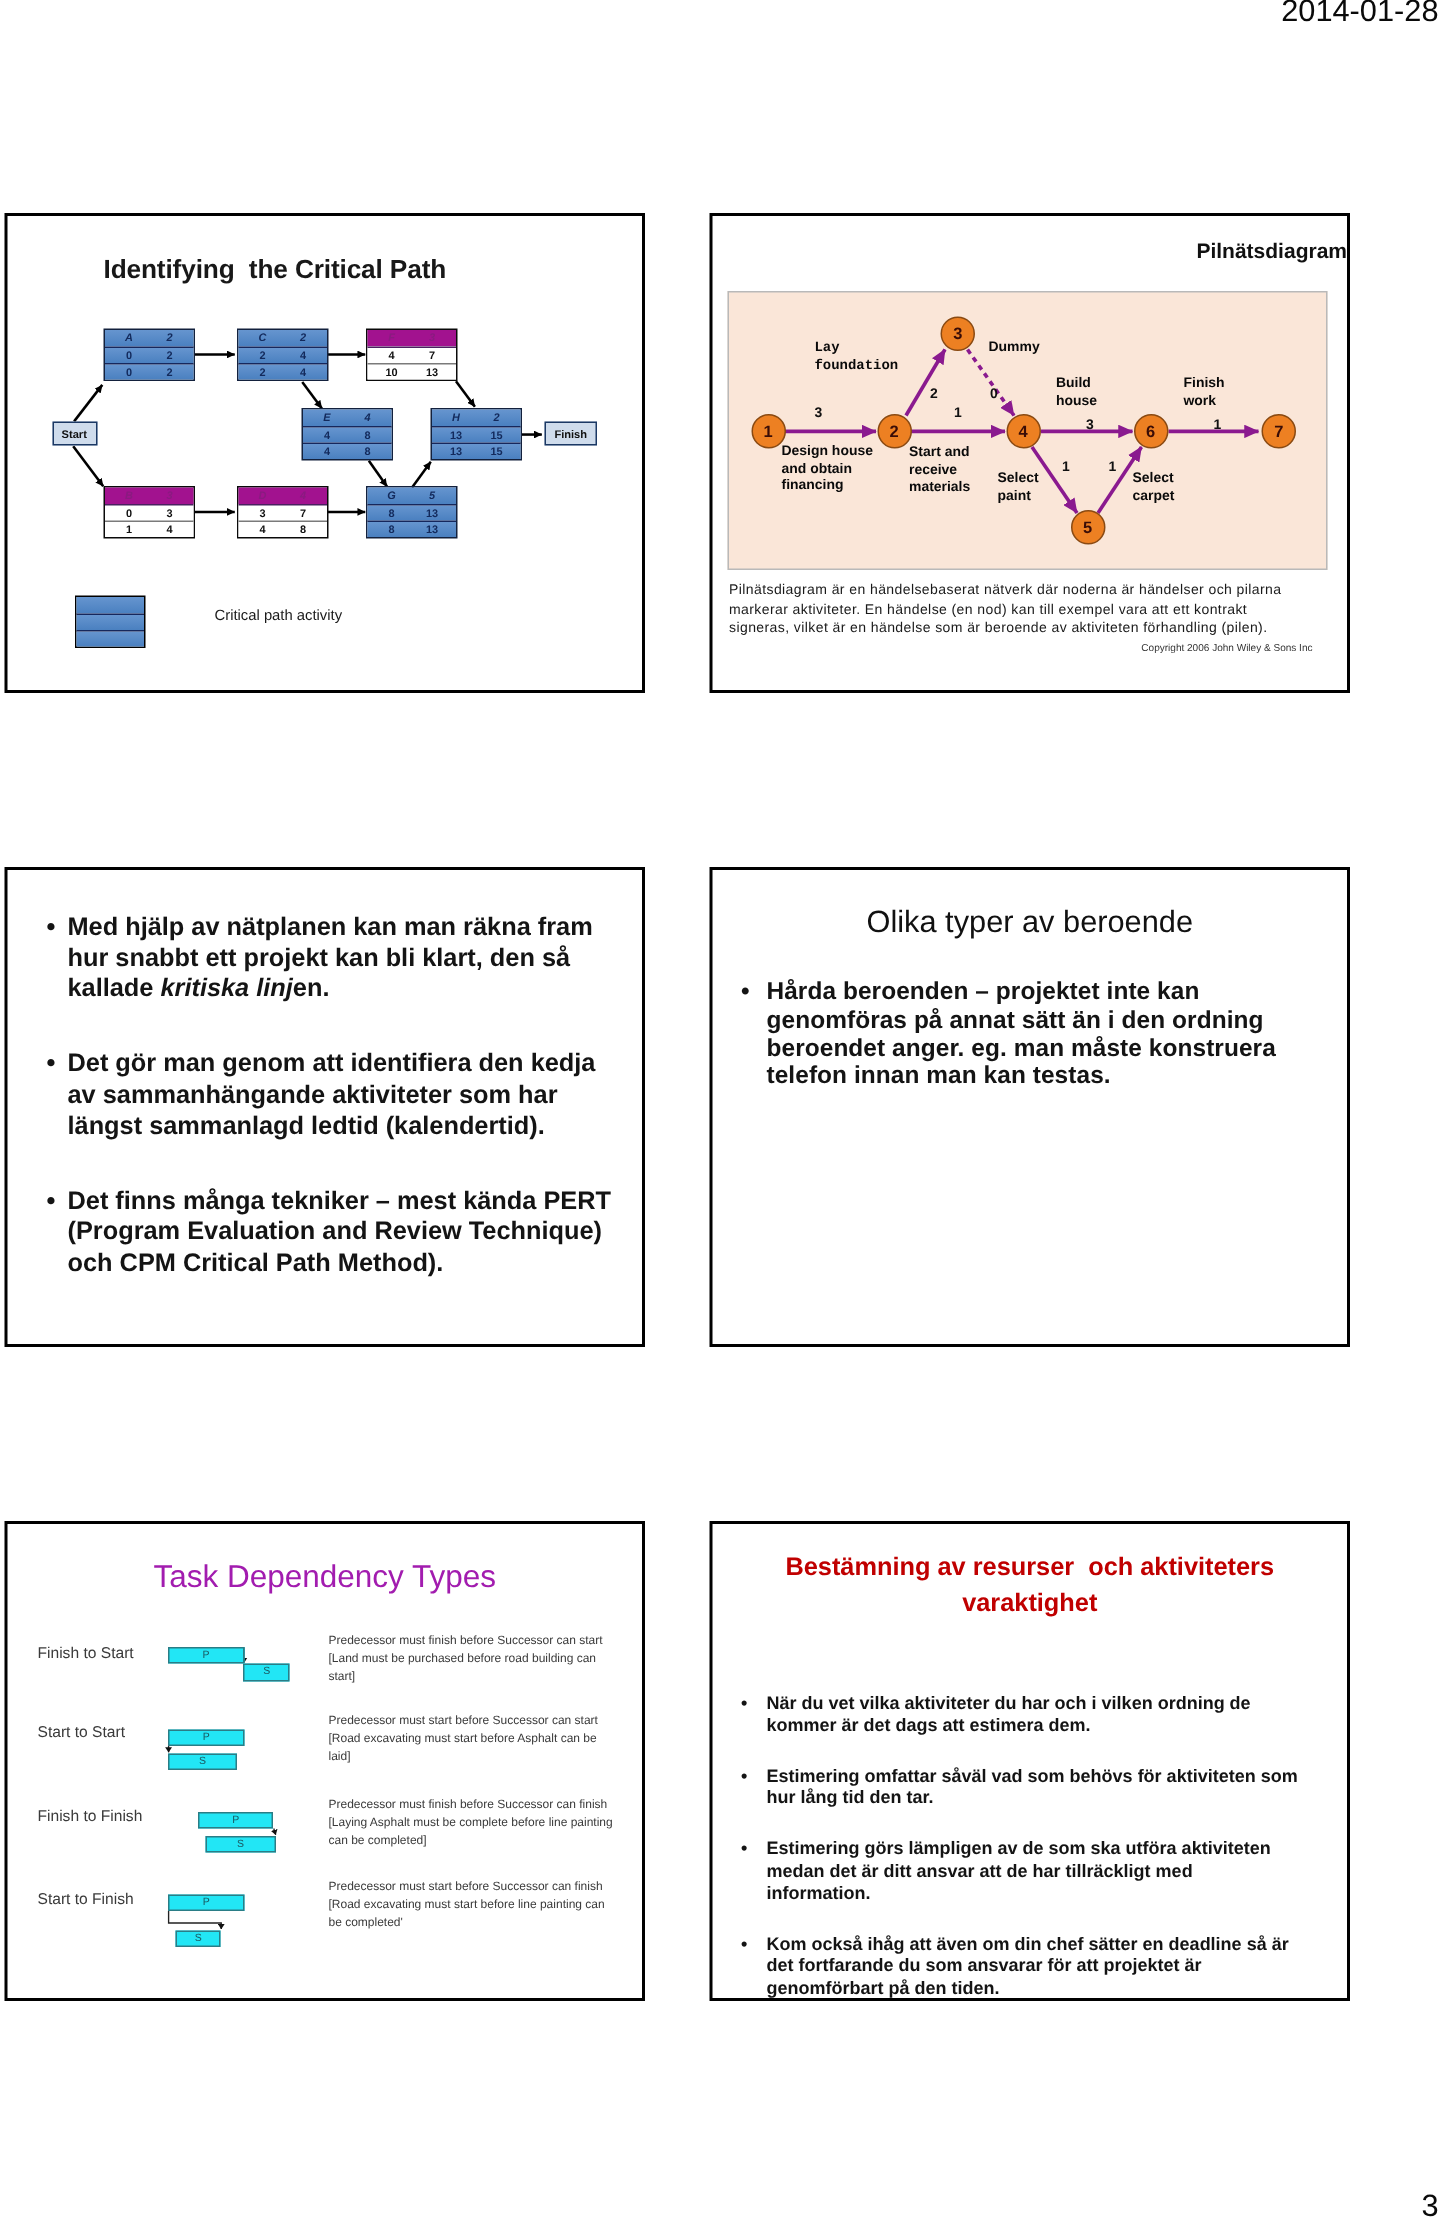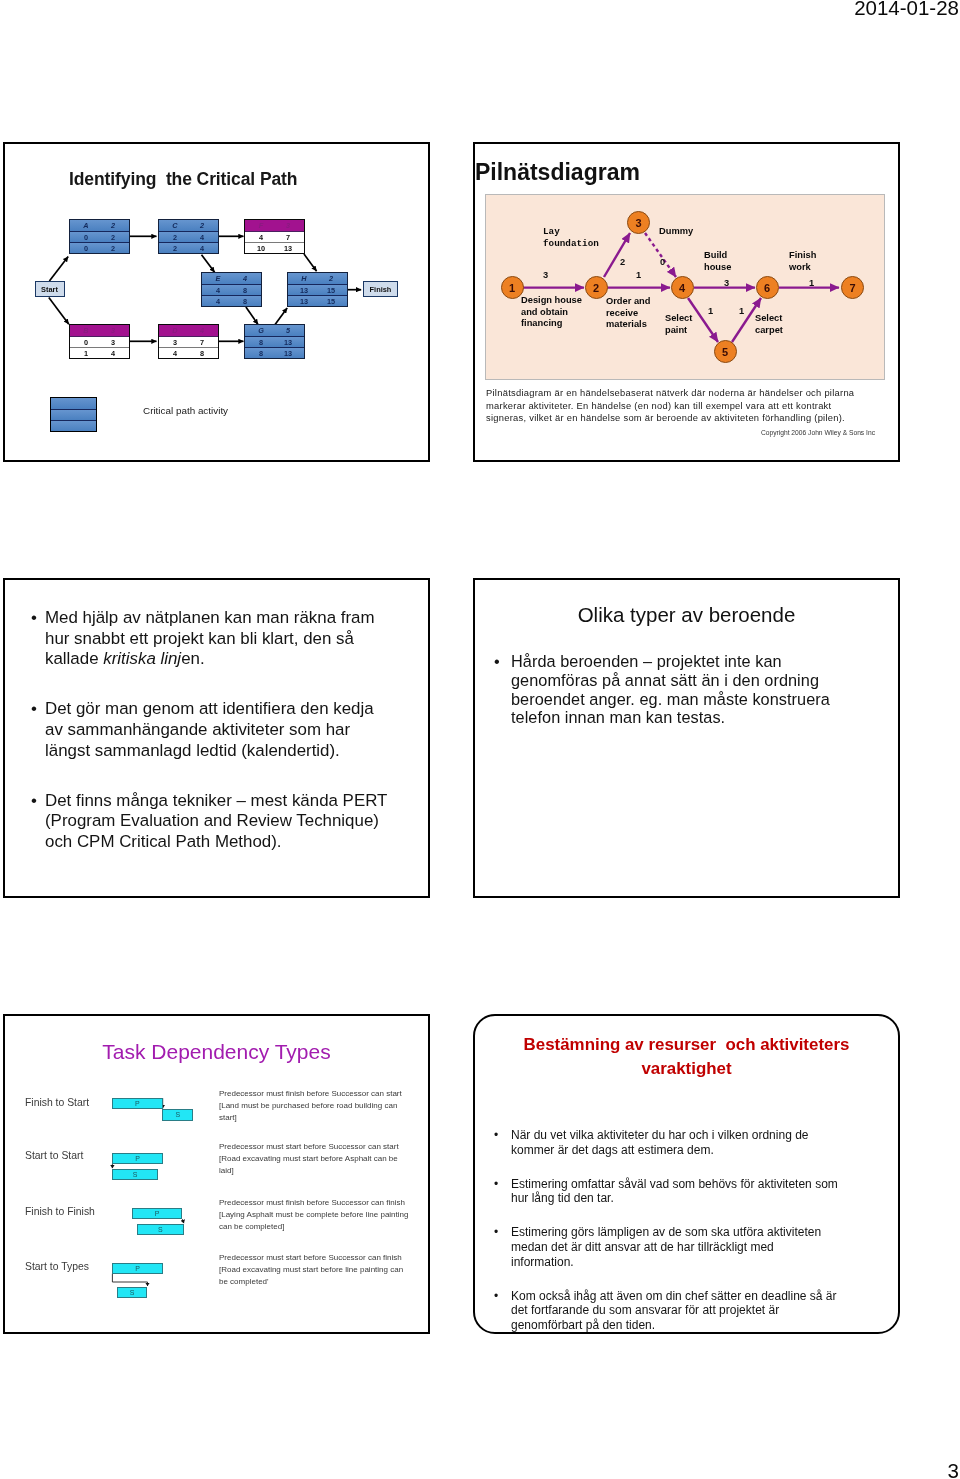--- a/index.html
+++ b/index.html
@@ -6,21 +6,21 @@
   body{width:960px;height:1479px;background:#fff;font-family:"Liberation Sans",sans-serif;position:relative;overflow:hidden;}
   .page{position:absolute;left:0;top:0;width:960px;height:1479px;}
   .hdr-date{position:absolute;right:1px;top:-4px;font-size:20.5px;color:#0a0a0a;letter-spacing:0px;}
   .pg-num{position:absolute;right:1px;top:1461px;font-size:20.5px;color:#0a0a0a;line-height:20px;}
   .slide{position:absolute;border:2px solid #000;background:#fff;box-sizing:border-box;}
   #s1{left:3px;top:142px;width:427px;height:320px;}
   #s2{left:473px;top:142px;width:427px;height:320px;}
   #s3{left:3px;top:578px;width:427px;height:320px;}
   #s4{left:473px;top:578px;width:427px;height:320px;}
   #s5{left:3px;top:1014px;width:427px;height:320px;}
-  #s6{left:473px;top:1014px;width:427px;height:320px;border-radius:22px;}
+  #s6{left:473px;top:1014px;width:427px;height:320px;}
 
   
   .s1-title{position:absolute;left:64px;top:25px;white-space:pre;font-size:17.5px;font-weight:bold;color:#181818;letter-spacing:-0.1px;}
   .cpbox{position:absolute;width:61px;height:35px;border:1.4px solid #13213d;box-sizing:border-box;}
   .cprow{height:33.33%;position:relative;box-sizing:border-box;}
   .cpbox .cprow+.cprow{border-top:1.2px solid #16275c;}
   .cpbox.crit .cprow{background:linear-gradient(to bottom,#6695cf,#4a80c0);}
   .cpbox.crit .cell{color:#132a5c;}
   .cpbox.ncrit .cprow{background:#fff;}
   .cpbox.ncrit .cell{color:#111;}
@@ -34,31 +34,31 @@
   .cpbox .cprow:first-child .cell{font-style:italic;}
   .cpbox.ncrit .cprow:first-child .cell{color:#8a1b80;}
   .cpterm{position:absolute;border:1.3px solid #1b3864;background:#cfdcec;box-sizing:border-box;display:flex;align-items:center;justify-content:center;font-size:8px;font-weight:bold;color:#111;}
   .legend-box{position:absolute;left:45px;top:253px;width:47px;height:35px;border:1.5px solid #000;box-sizing:border-box;}
   .legend-box .cprow{background:linear-gradient(to bottom,#6695cf,#4a80c0);}
   .legend-box .cprow+.cprow{border-top:1.3px solid #16275c;}
   .legend-text{position:absolute;left:138px;top:261px;font-size:9.9px;color:#1a1a1a;white-space:nowrap;}
   .cpsvg{position:absolute;left:-5px;top:-144px;width:960px;height:500px;overflow:visible;pointer-events:none;}
 
   
-  .s2-title{position:absolute;left:0;right:0;top:15px;text-align:left;font-size:23px;font-weight:bold;color:#111;}
+  .s2-title{position:absolute;left:0;right:0;top:15px;text-align:right;font-size:14px;font-weight:bold;color:#111;}
   .s2-panel{position:absolute;left:10px;top:50px;width:400px;height:186px;background:#fae6d8;border:1px solid #b9b9b9;box-sizing:border-box;}
   .s2svg{position:absolute;left:-475px;top:-144px;width:960px;height:500px;overflow:visible;pointer-events:none;}
   .pn-node{position:absolute;width:23px;height:23px;border-radius:50%;background:#ed8022;border:1.1px solid #8a4a12;box-sizing:border-box;display:flex;align-items:center;justify-content:center;font-size:11px;font-weight:bold;color:#3a0d07;z-index:3;}
   .pn-lbl{position:absolute;font-size:9.3px;font-weight:bold;color:#0a0a0a;line-height:11.5px;z-index:4;white-space:pre-line;}
   .pn-num{position:absolute;font-size:9.3px;font-weight:bold;color:#111;z-index:4;}
   .s2-caption{position:absolute;left:11px;top:243px;width:404px;font-size:9.35px;line-height:12.65px;color:#1a1a1a;white-space:nowrap;letter-spacing:0.27px;}
   .s2-copy{position:absolute;right:23px;top:285px;font-size:6.7px;color:#353535;white-space:nowrap;}
 
   
-  .bul-list{position:absolute;}
+  .bul-list{position:absolute;font-weight:bold;}
   .bul{position:relative;padding-left:15px;color:#141414;}
   .bul:before{content:"\2022";position:absolute;left:0;top:0;}
   .bul i{font-style:italic;}
   .bul.nowrap{white-space:nowrap;}
   #s4 .bul{letter-spacing:0.05px;}
   #s3 .bul-list{left:25px;top:28px;width:400px;font-size:16.9px;line-height:20.6px;}
   #s3 .bul{margin-bottom:29.6px;padding-left:15px;}
   #s3 .bul:before{left:1px;}
   .s4-title{position:absolute;left:0;right:0;top:23px;text-align:center;font-size:20.5px;color:#111;}
   #s4 .bul-list{left:19px;top:72px;width:390px;font-size:16.3px;line-height:18.8px;}
@@ -259,21 +259,21 @@
         <div class="pn-node" style="left: 238.5px; top: 196px;">5</div>
         <div class="pn-node" style="left: 280.5px; top: 132.1px;">6</div>
         <div class="pn-node" style="left: 366px; top: 132.1px;">7</div>
       </div>
     <div id="pn-labels">
         <div class="pn-lbl" style="left: 46px; top: 151px;">Design house
 and obtain
 financing</div>
         <div class="pn-lbl" style="left: 68px; top: 82px; font-family: Liberation Mono, monospace;">Lay
 foundation</div>
-        <div class="pn-lbl" style="left: 131px; top: 152px;">Order and
+        <div class="pn-lbl" style="left: 131px; top: 152px;">Start and
 receive
 materials</div>
         <div class="pn-lbl" style="left: 184px; top: 82px;">Dummy</div>
         <div class="pn-lbl" style="left: 190px; top: 169px;">Select
 paint</div>
         <div class="pn-lbl" style="left: 229px; top: 106px;">Build
 house</div>
         <div class="pn-lbl" style="left: 280px; top: 169px;">Select
 carpet</div>
         <div class="pn-lbl" style="left: 314px; top: 106px;">Finish
@@ -327,21 +327,21 @@
         <div class="td-bar" style="left: 157.2px; top: 93.1px; width: 31.3px; height: 11.5px;">S</div>
         <div class="td-desc" style="left: 214px; top: 71.5px; width: 183px; white-space: nowrap;">Predecessor must finish before Successor can start<br>[Land must be purchased before road building can<br>start]</div>
         <div class="td-row-label" style="left: 20px; top: 134px;">Start to Start</div>
         <div class="td-bar" style="left: 106.9px; top: 136.5px; width: 51.2px; height: 11.3px;">P</div>
         <div class="td-bar" style="left: 106.9px; top: 153.4px; width: 46.2px; height: 10.6px;">S</div>
         <div class="td-desc" style="left: 214px; top: 125px; width: 183px; white-space: nowrap;">Predecessor must start before Successor can start<br>[Road excavating must start before Asphalt can be<br>laid]</div>
         <div class="td-row-label" style="left: 20px; top: 190px;">Finish to Finish</div>
         <div class="td-bar" style="left: 126.9px; top: 191.9px; width: 50.6px; height: 11.1px;">P</div>
         <div class="td-bar" style="left: 131.9px; top: 208.1px; width: 46.9px; height: 10.9px;">S</div>
         <div class="td-desc" style="left: 214px; top: 180.5px; width: 183px; white-space: nowrap;">Predecessor must finish before Successor can finish<br>[Laying Asphalt must be complete before line painting<br>can be completed]</div>
-        <div class="td-row-label" style="left: 20px; top: 245px;">Start to Types</div>
+        <div class="td-row-label" style="left: 20px; top: 245px;">Start to Finish</div>
         <div class="td-bar" style="left: 106.9px; top: 246.5px; width: 51.2px; height: 11.3px;">P</div>
         <div class="td-bar" style="left: 111.9px; top: 271.1px; width: 30.6px; height: 11px;">S</div>
         <div class="td-desc" style="left: 214px; top: 235.5px; width: 183px; white-space: nowrap;">Predecessor must start before Successor can finish<br>[Road excavating must start before line painting can<br>be completed'</div>
       </div>
   </div>
 
   <div class="slide" id="s6">
     <div class="s6-title">Bestämning av resurser  och aktiviteters varaktighet</div>
     <div class="bul-list">
         <div class="bul nowrap">När du vet vilka aktiviteter du har och i vilken ordning de<br>kommer är det dags att estimera dem.</div>

